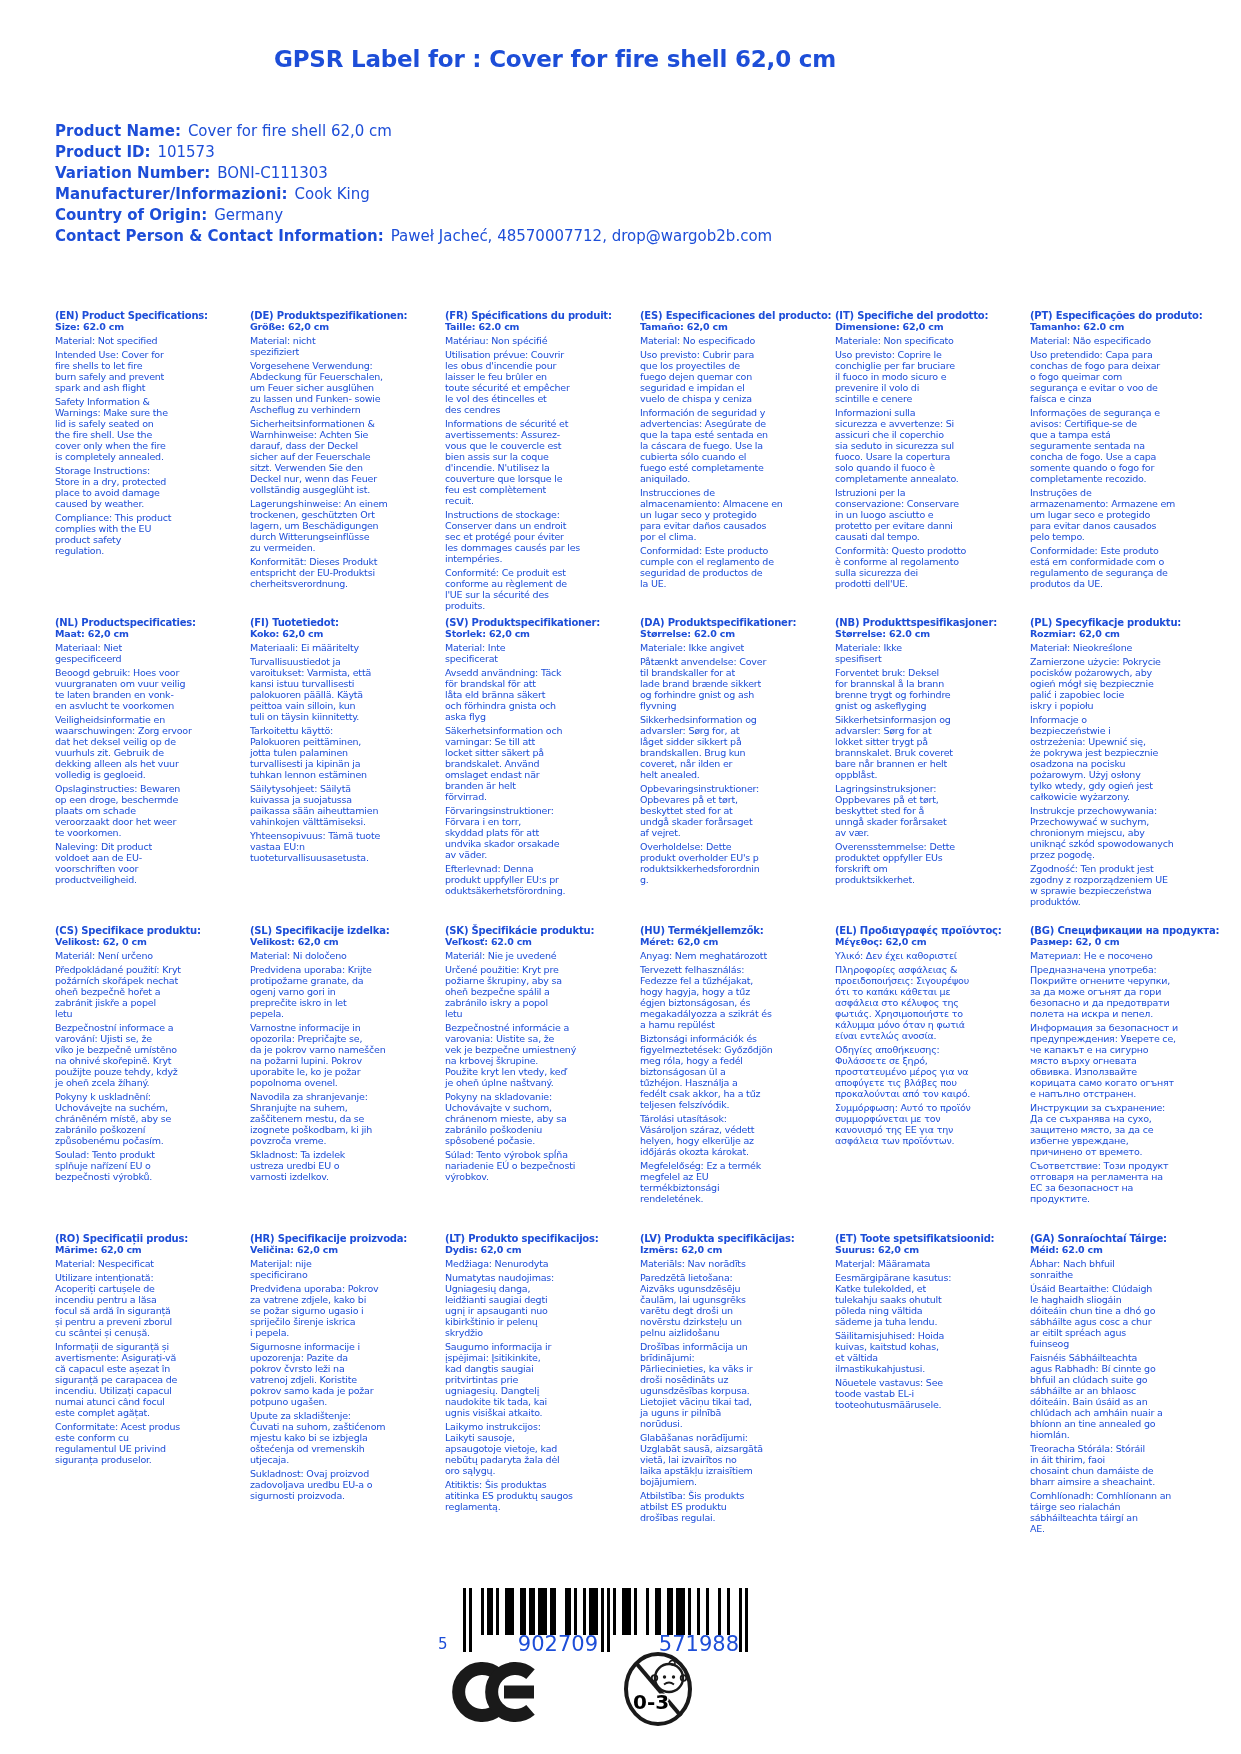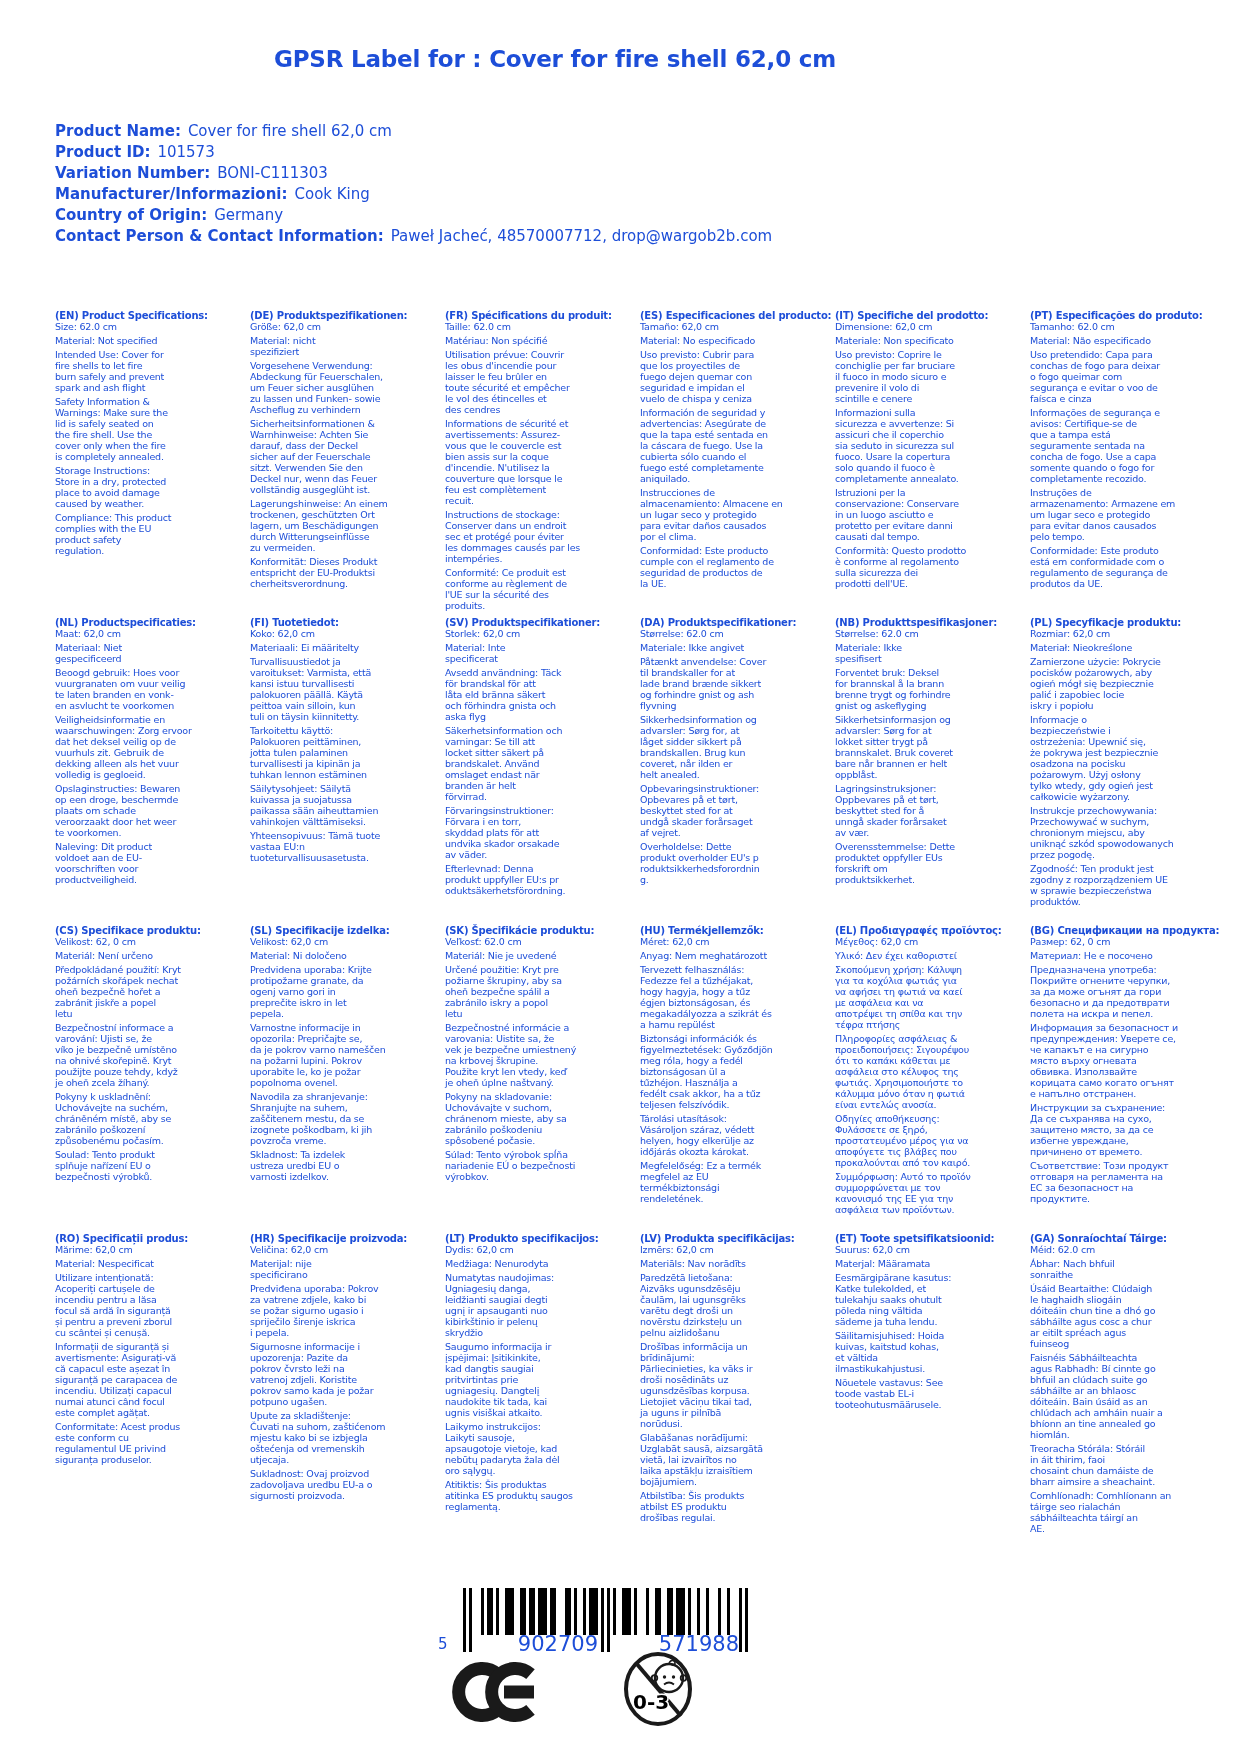--- a/index.html
+++ b/index.html
@@ -19,21 +19,21 @@
   .info-value { margin-left:7px; }
 
   .lang-grid {
     position:absolute; left:55px; top:310px;
     display:grid; grid-template-columns:repeat(6,195px);
     grid-template-rows:307px 308px 308px 308px;
   }
   .lang-block { width:192px; font-size:9.5px; line-height:11px; letter-spacing:-0.2px; }
   .lang-header { font-weight:bold; font-size:10px; white-space:nowrap; }
   .lang-para { white-space:pre-line; margin:3px 0 0 0; }
-  .lang-para.first { margin-top:0; }
+  .lang-para.first { margin-top:0;font-weight:bold; }
 
   .barcode { position:absolute; left:463px; top:1588px; width:285px; height:64px; }
   .barcode-bars { display:flex; height:64px; }
   .module { width:3px; height:64px; flex:0 0 3px; }
   .module.bar { background:#000; }
   .bc-num {
     position:absolute; bottom:-1px; height:18px; background:#fff;
     font-size:21px; line-height:18px; text-align:right;
   }
   .bc-left { left:9px; width:126px; }
@@ -462,26 +462,20 @@
 időjárás okozta károkat.</div>
         <div class="lang-para">Megfelelőség: Ez a termék
 megfelel az EU
 termékbiztonsági
 rendeletének.</div>
       </div>
       <div class="lang-block">
         <div class="lang-header">(EL) Προδιαγραφές προϊόντος:</div>
         <div class="lang-para first">Μέγεθος: 62,0 cm</div>
         <div class="lang-para">Υλικό: Δεν έχει καθοριστεί</div>
-        <div class="lang-para">Σκοπούμενη χρήση: Κάλυψη
-για τα κοχύλια φωτιάς για
-να αφήσει τη φωτιά να καεί
-με ασφάλεια και να
-αποτρέψει τη σπίθα και την
-τέφρα πτήσης</div>
         <div class="lang-para">Πληροφορίες ασφάλειας &amp;
 προειδοποιήσεις: Σιγουρέψου
 ότι το καπάκι κάθεται με
 ασφάλεια στο κέλυφος της
 φωτιάς. Χρησιμοποιήστε το
 κάλυμμα μόνο όταν η φωτιά
 είναι εντελώς ανοσία.</div>
         <div class="lang-para">Οδηγίες αποθήκευσης:
 Φυλάσσετε σε ξηρό,
 προστατευμένο μέρος για να

